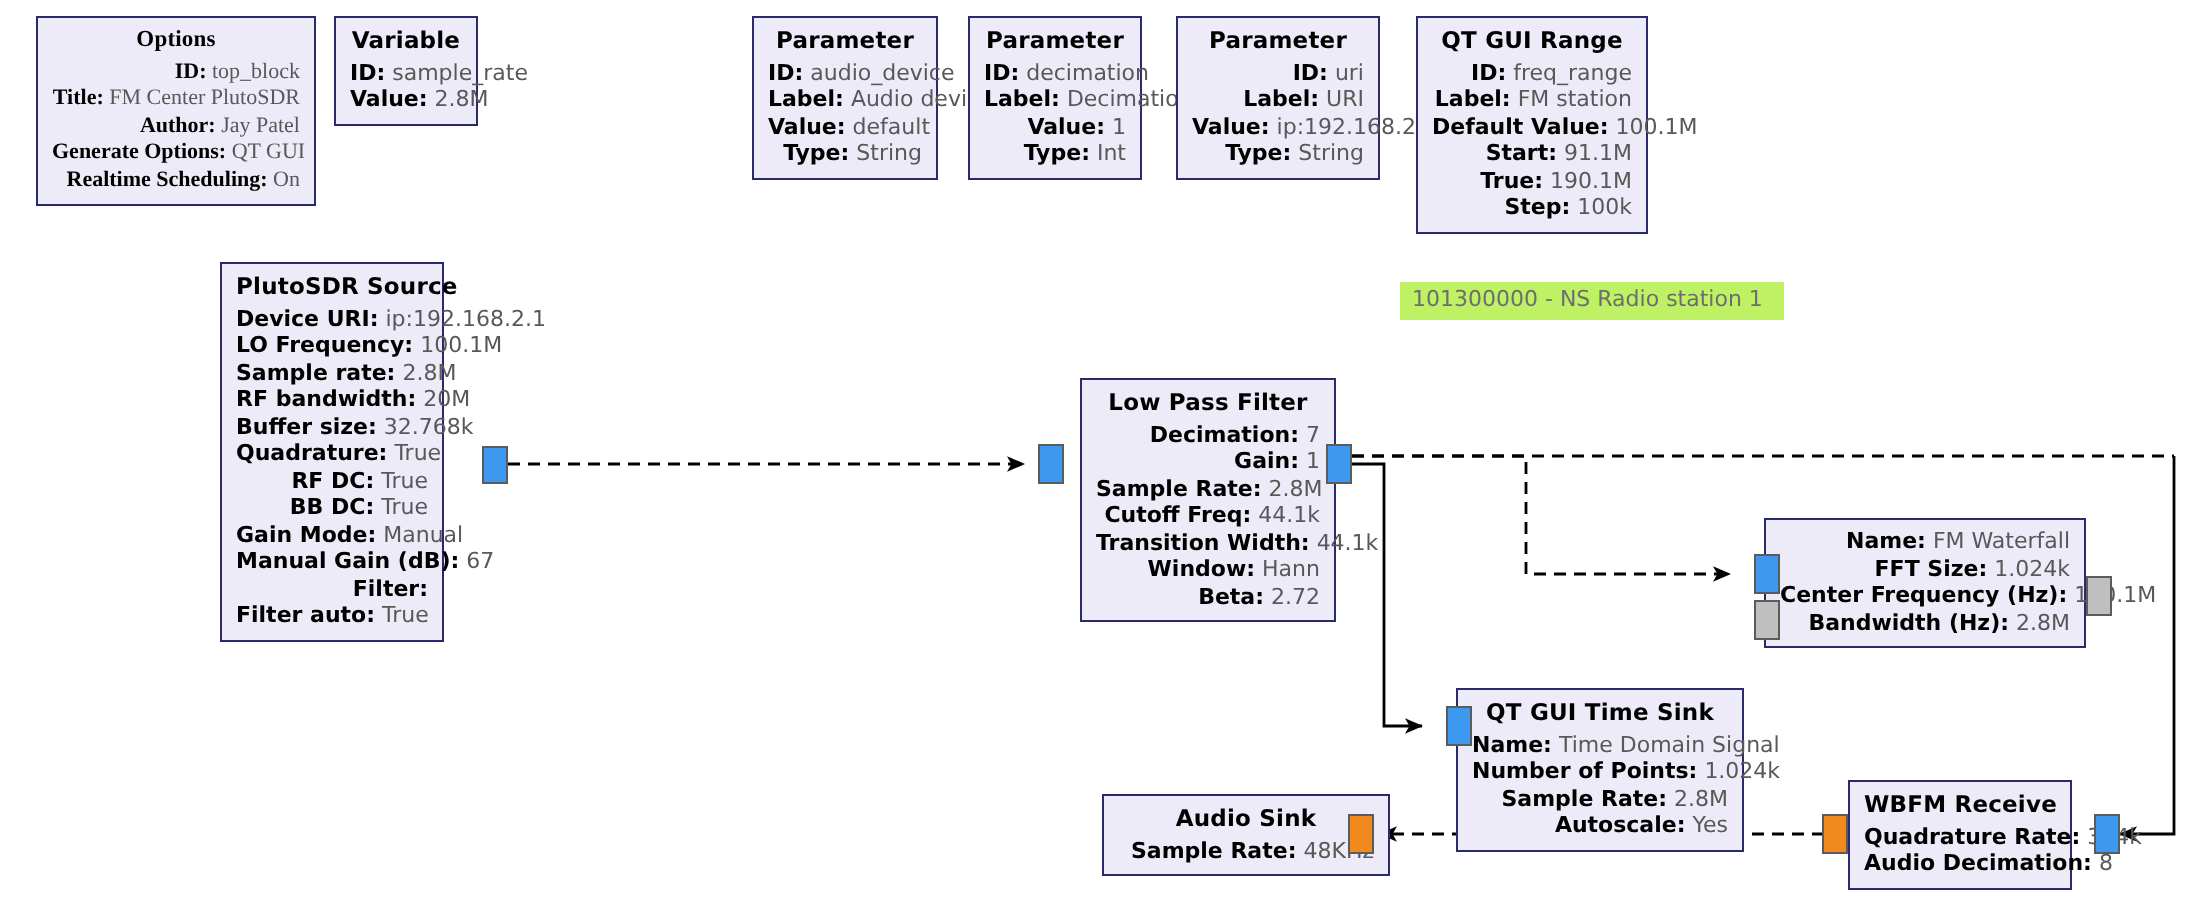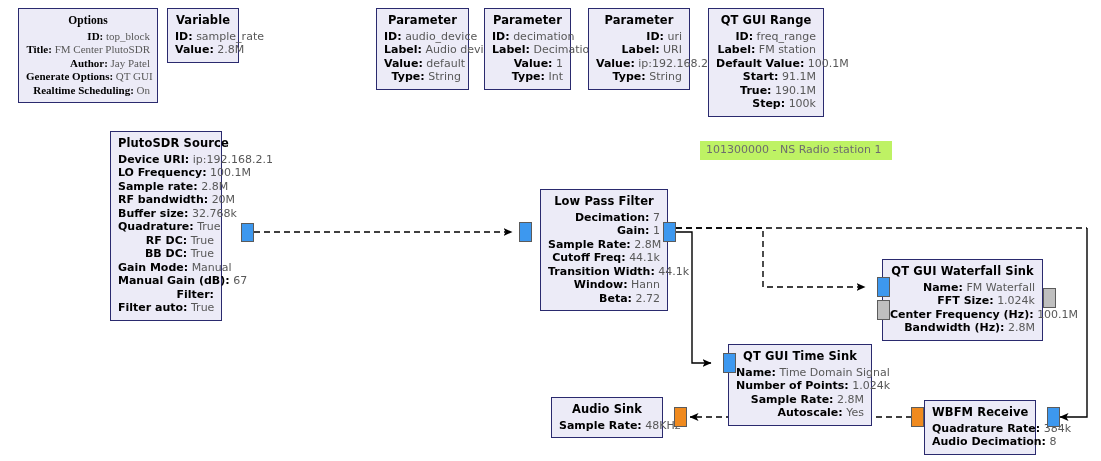--- a/index.html
+++ b/index.html
@@ -273,21 +273,20 @@
       <b>Window:</b> <span>Hann</span>
     </div>
     <div class="row">
       <b>Beta:</b> <span>2.72</span>
     </div>
   </div>
   <div class="port blue" style="left:519px; top:222px; width:13px; height:20px;"></div>
   <div class="port blue" style="left:663px; top:222px; width:13px; height:20px;"></div>
 
   <div class="block" style="left:882px; top:259px; width:161px;">
-    <div class="btitle">QT GUI Waterfall Sink</div>
     <div class="row">
       <b>Name:</b> <span>FM Waterfall</span>
     </div>
     <div class="row">
       <b>FFT Size:</b> <span>1.024k</span>
     </div>
     <div class="row">
       <b>Center Frequency (Hz):</b> <span>100.1M</span>
     </div>
     <div class="row">
@@ -308,29 +307,29 @@
     </div>
     <div class="row">
       <b>Sample Rate:</b> <span>2.8M</span>
     </div>
     <div class="row">
       <b>Autoscale:</b> <span>Yes</span>
     </div>
   </div>
   <div class="port blue" style="left:723px; top:353px; width:13px; height:20px;"></div>
 
-  <div class="block" style="left:551px; top:397px; width:112px;">
+  <div class="block" style="left:551px; top:397px; width:144px;">
     <div class="btitle">Audio Sink</div>
     <div class="row">
       <b>Sample Rate:</b> <span>48KHz</span>
     </div>
   </div>
   <div class="port orange" style="left:674px; top:407px; width:13px; height:20px;"></div>
 
-  <div class="block" style="left:924px; top:400px; width:112px;">
+  <div class="block" style="left:924px; top:390px; width:112px;">
     <div class="btitle">WBFM Receive</div>
     <div class="row">
       <b>Quadrature Rate:</b> <span>384k</span>
     </div>
     <div class="row">
       <b>Audio Decimation:</b> <span>8</span>
     </div>
   </div>
   <div class="port orange" style="left:911px; top:407px; width:13px; height:20px;"></div>
   <div class="port blue" style="left:1047px; top:407px; width:13px; height:20px;"></div>

